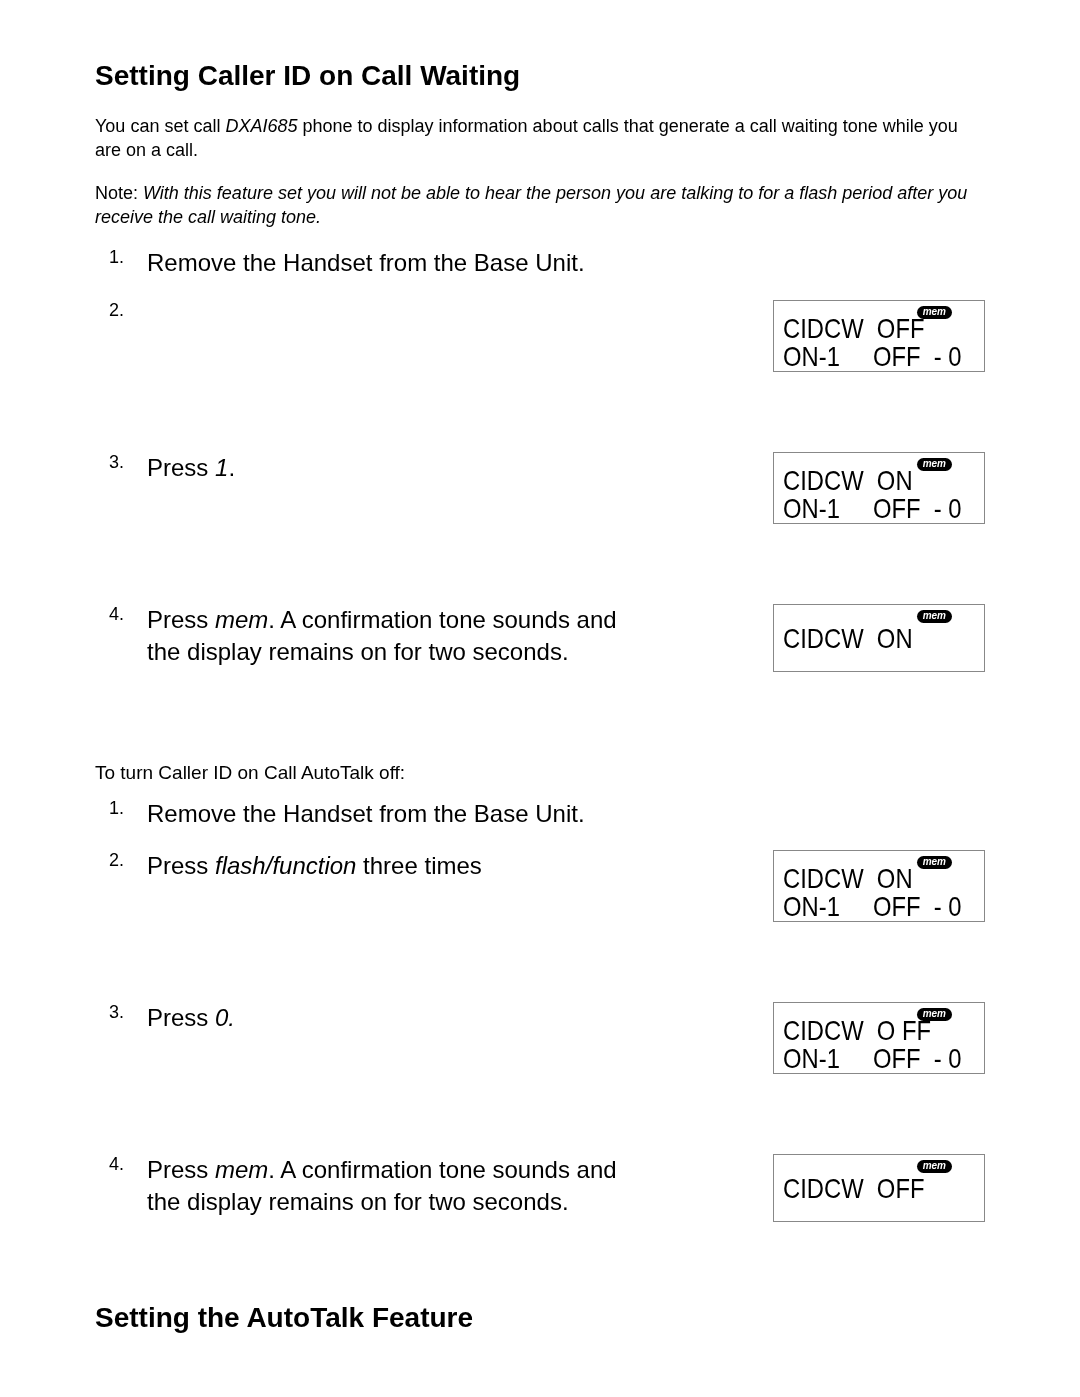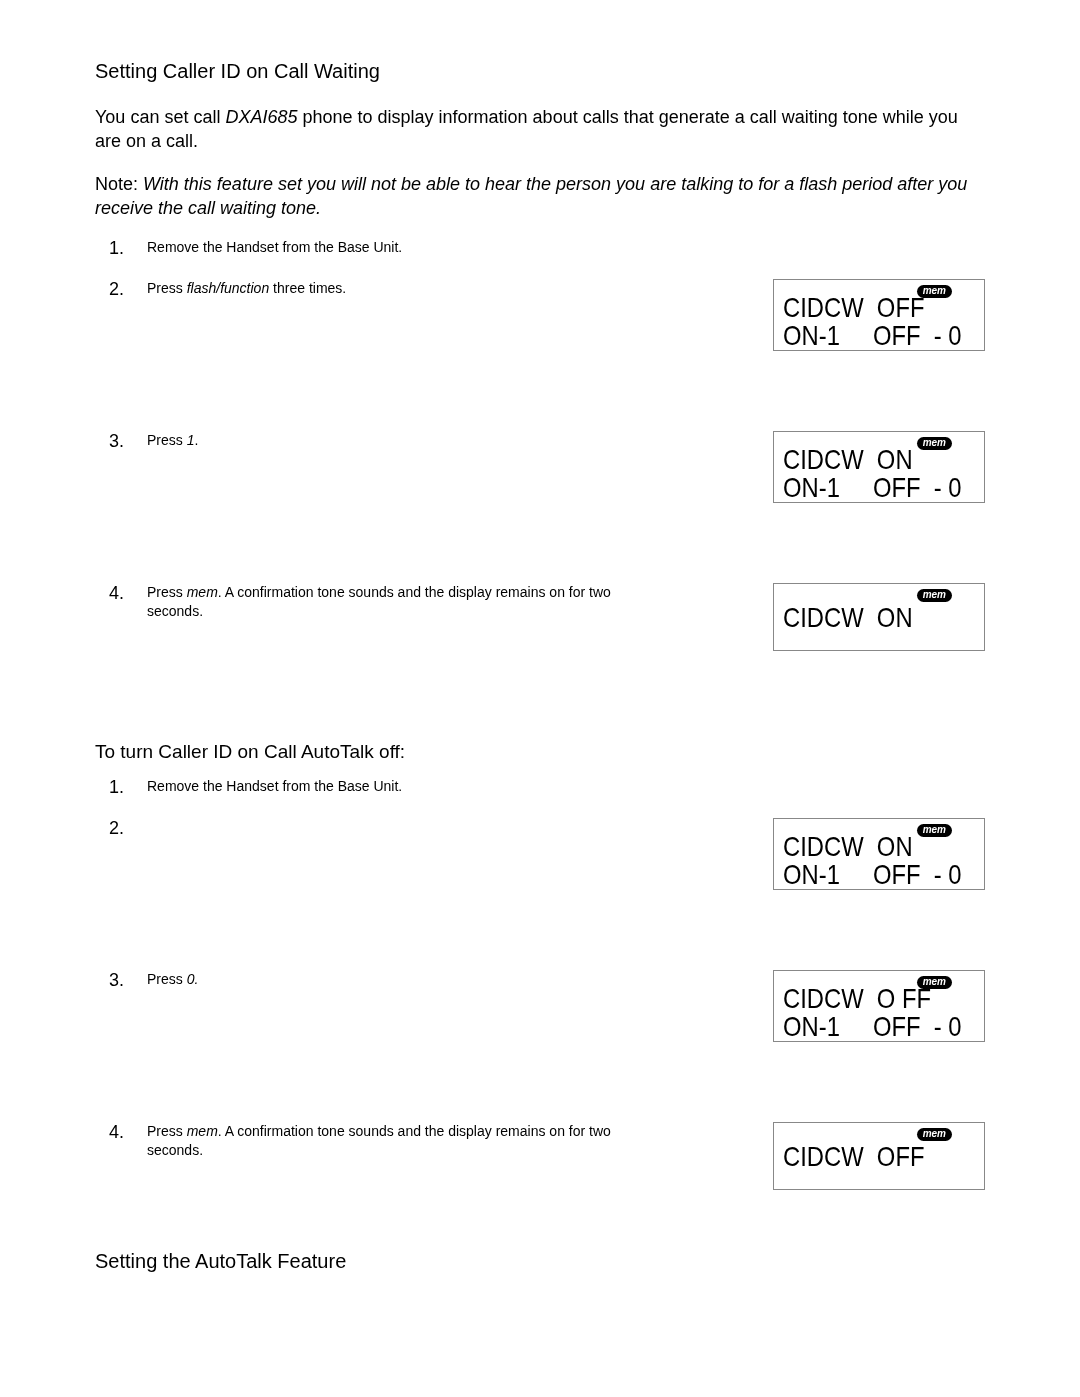--- a/index.html
+++ b/index.html
@@ -9,22 +9,22 @@
     font-family: Arial, Helvetica, sans-serif;
     color: #000;
     width: 1080px;
   }
   .page {
     box-sizing: border-box;
     padding: 60px 95px 30px 95px;
     width: 1080px;
   }
   h2.section-title {
-    font-size: 20px;
-    font-weight: 400;
+    font-size: 28px;
+    font-weight: 700;
     margin: 0 0 22px 0;
   }
   p.note-block {
     font-size: 18px;
     margin: 0 0 18px 0;
     line-height: 1.35;
   }
   .note-label {
     display: inline-block;
     width: 48px;
@@ -49,21 +49,21 @@
     align-items: flex-start;
     margin-bottom: 20px;
   }
   ol.steps > li .num {
     width: 38px;
     flex: 0 0 38px;
     font-size: 18px;
   }
   ol.steps > li .text {
     flex: 0 0 480px;
-    font-size: 14px;
+    font-size: 24px;
     line-height: 1.35;
     padding-right: 20px;
   }
   ol.steps > li .lcd-col {
     flex: 1 1 auto;
     display: flex;
     justify-content: flex-end;
   }
   .gap-before { margin-top: 80px; }
 
@@ -111,21 +111,21 @@
     font-size: 28px;
     letter-spacing: 0px;
     transform: scaleX(0.85);
     transform-origin: left center;
     white-space: pre;
   }
   .lcd.single .line1 {
     top: 18px;
   }
   h2.section-title.second {
-    margin-top: 60px;
+    margin-top: 80px;
   }
 </style>
 </head>
 <body>
 
 <div class="page">
 
   <h2 class="section-title">Setting Caller ID on Call Waiting</h2>
 
 
@@ -139,23 +139,20 @@
 
 
   <ol class="steps">
     <li>
       <span class="num">1.</span>
       <span class="text">Remove the Handset from the Base Unit.</span>
       <span class="lcd-col"></span>
     </li>
     <li>
       <span class="num">2.</span>
-      <span class="text">
-        <span>Press </span><span class="italic">flash/function</span><span>   three times.</span>
-      </span>
       <span class="lcd-col">
         <span class="lcd">
           <span class="mem-badge">mem</span>
           <span class="line1">CIDCW  OFF</span>
           <span class="line2">ON-1     OFF  - 0</span>
         </span>
       </span>
     </li>
     <li class="gap-before">
       <span class="num">3.</span>
@@ -187,20 +184,23 @@
   <p class="subhead" style="margin-top:90px;">To turn Caller ID on Call AutoTalk off:</p>
 
   <ol class="steps">
     <li>
       <span class="num">1.</span>
       <span class="text">Remove the Handset from the Base Unit.</span>
       <span class="lcd-col"></span>
     </li>
     <li>
       <span class="num">2.</span>
+      <span class="text">
+        <span>Press </span><span class="italic">flash/function</span><span>   three times</span>
+      </span>
       <span class="lcd-col">
         <span class="lcd">
           <span class="mem-badge">mem</span>
           <span class="line1">CIDCW  ON</span>
           <span class="line2">ON-1     OFF  - 0</span>
         </span>
       </span>
     </li>
     <li class="gap-before">
       <span class="num">3.</span>

